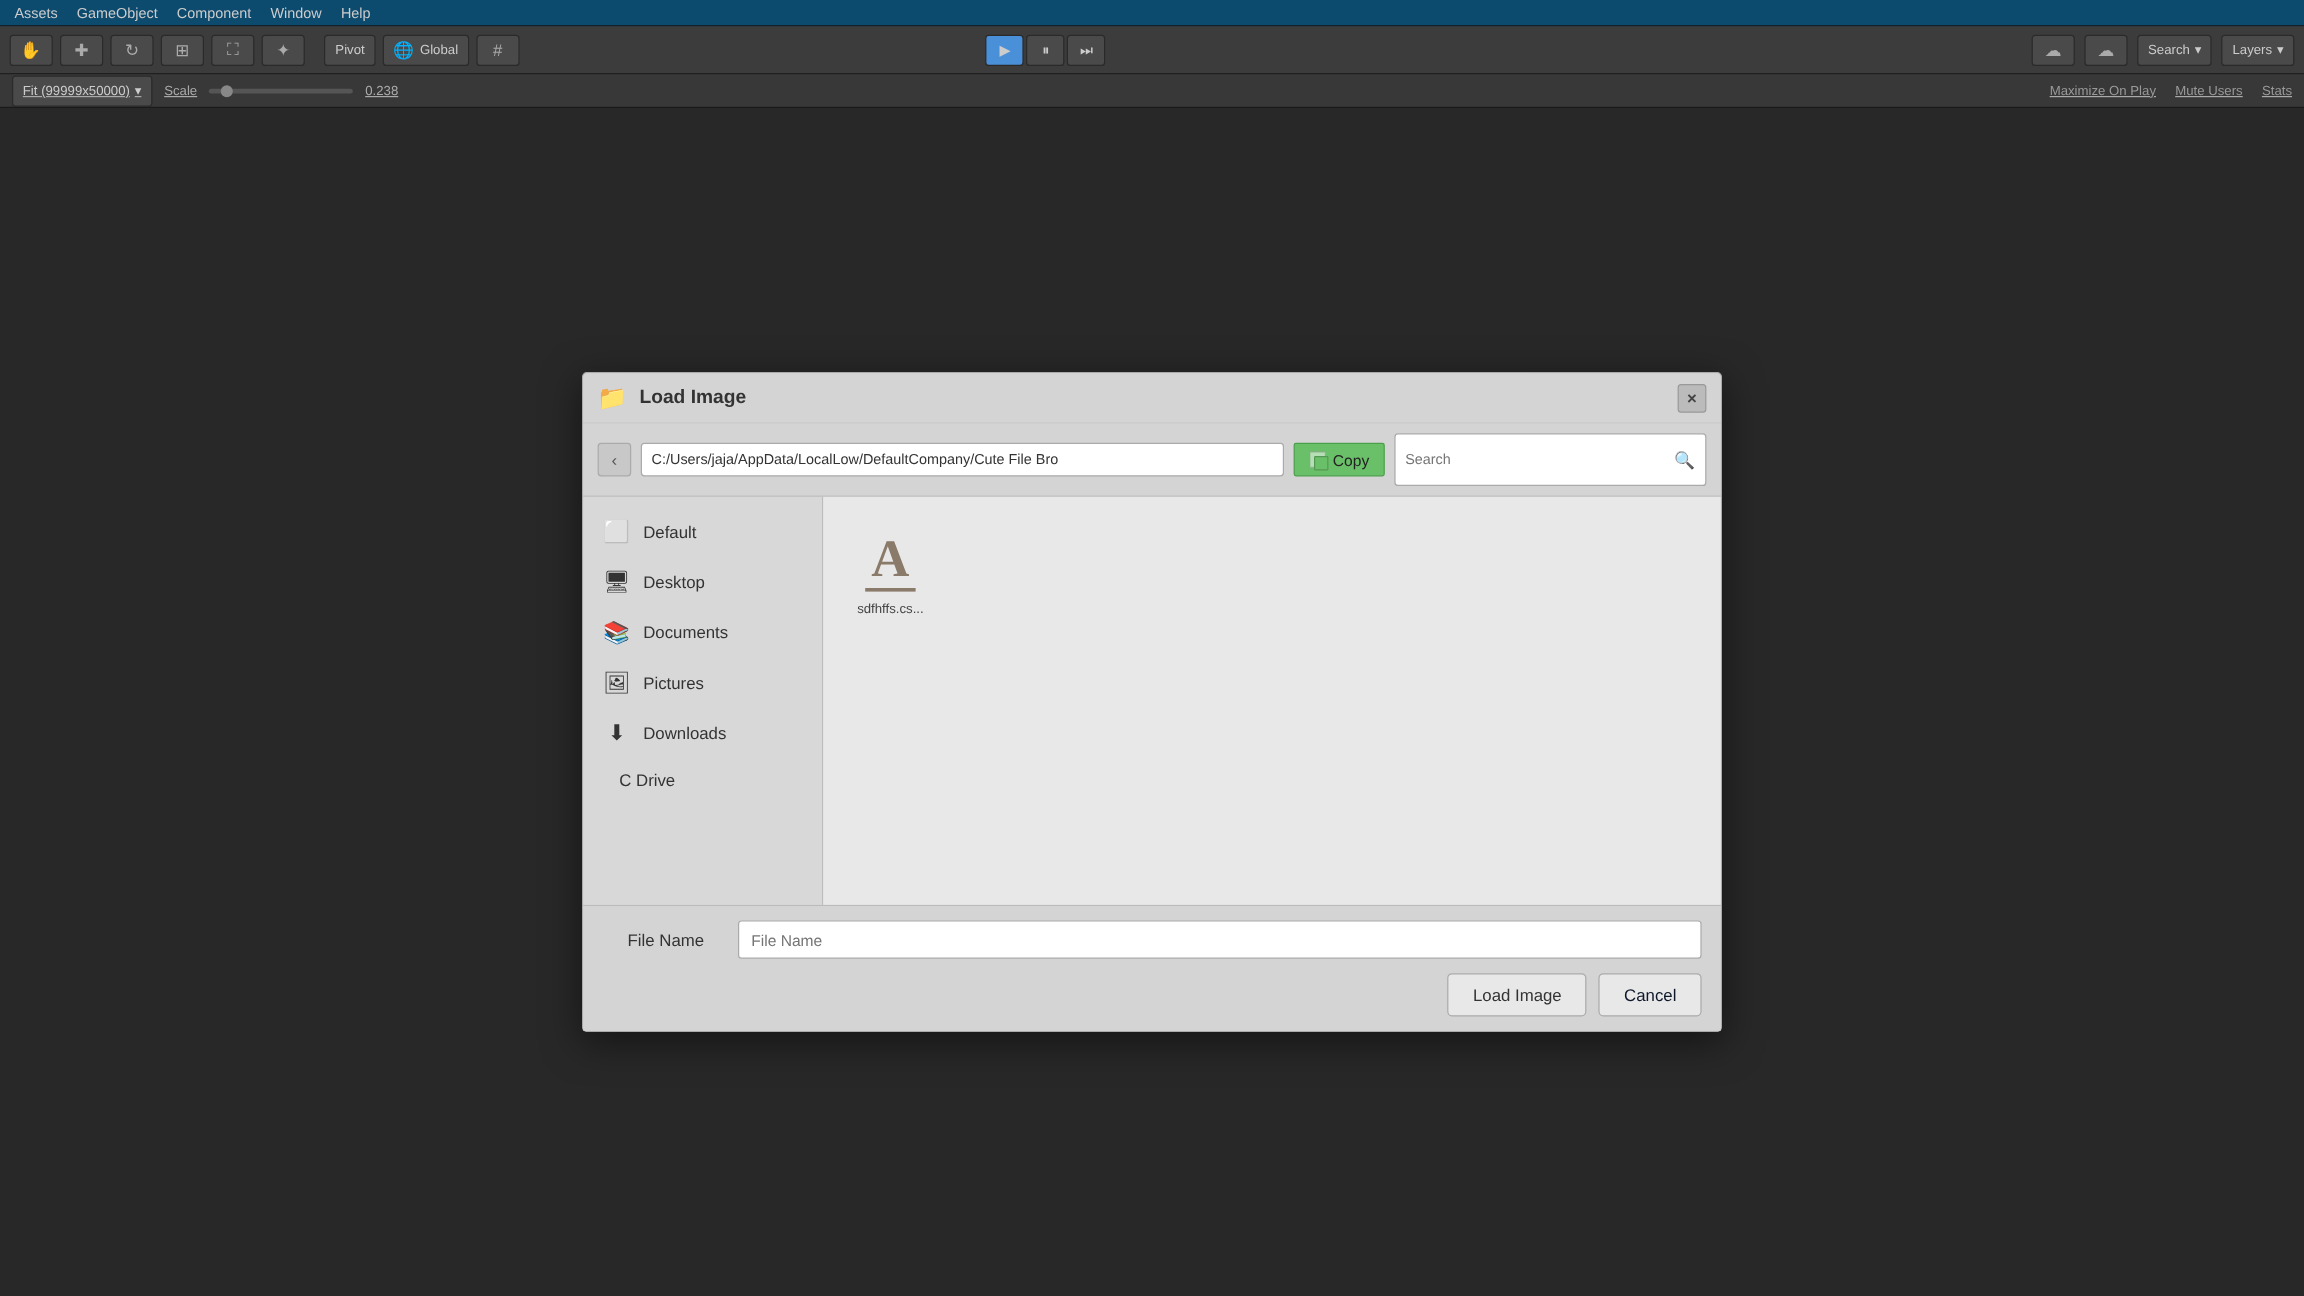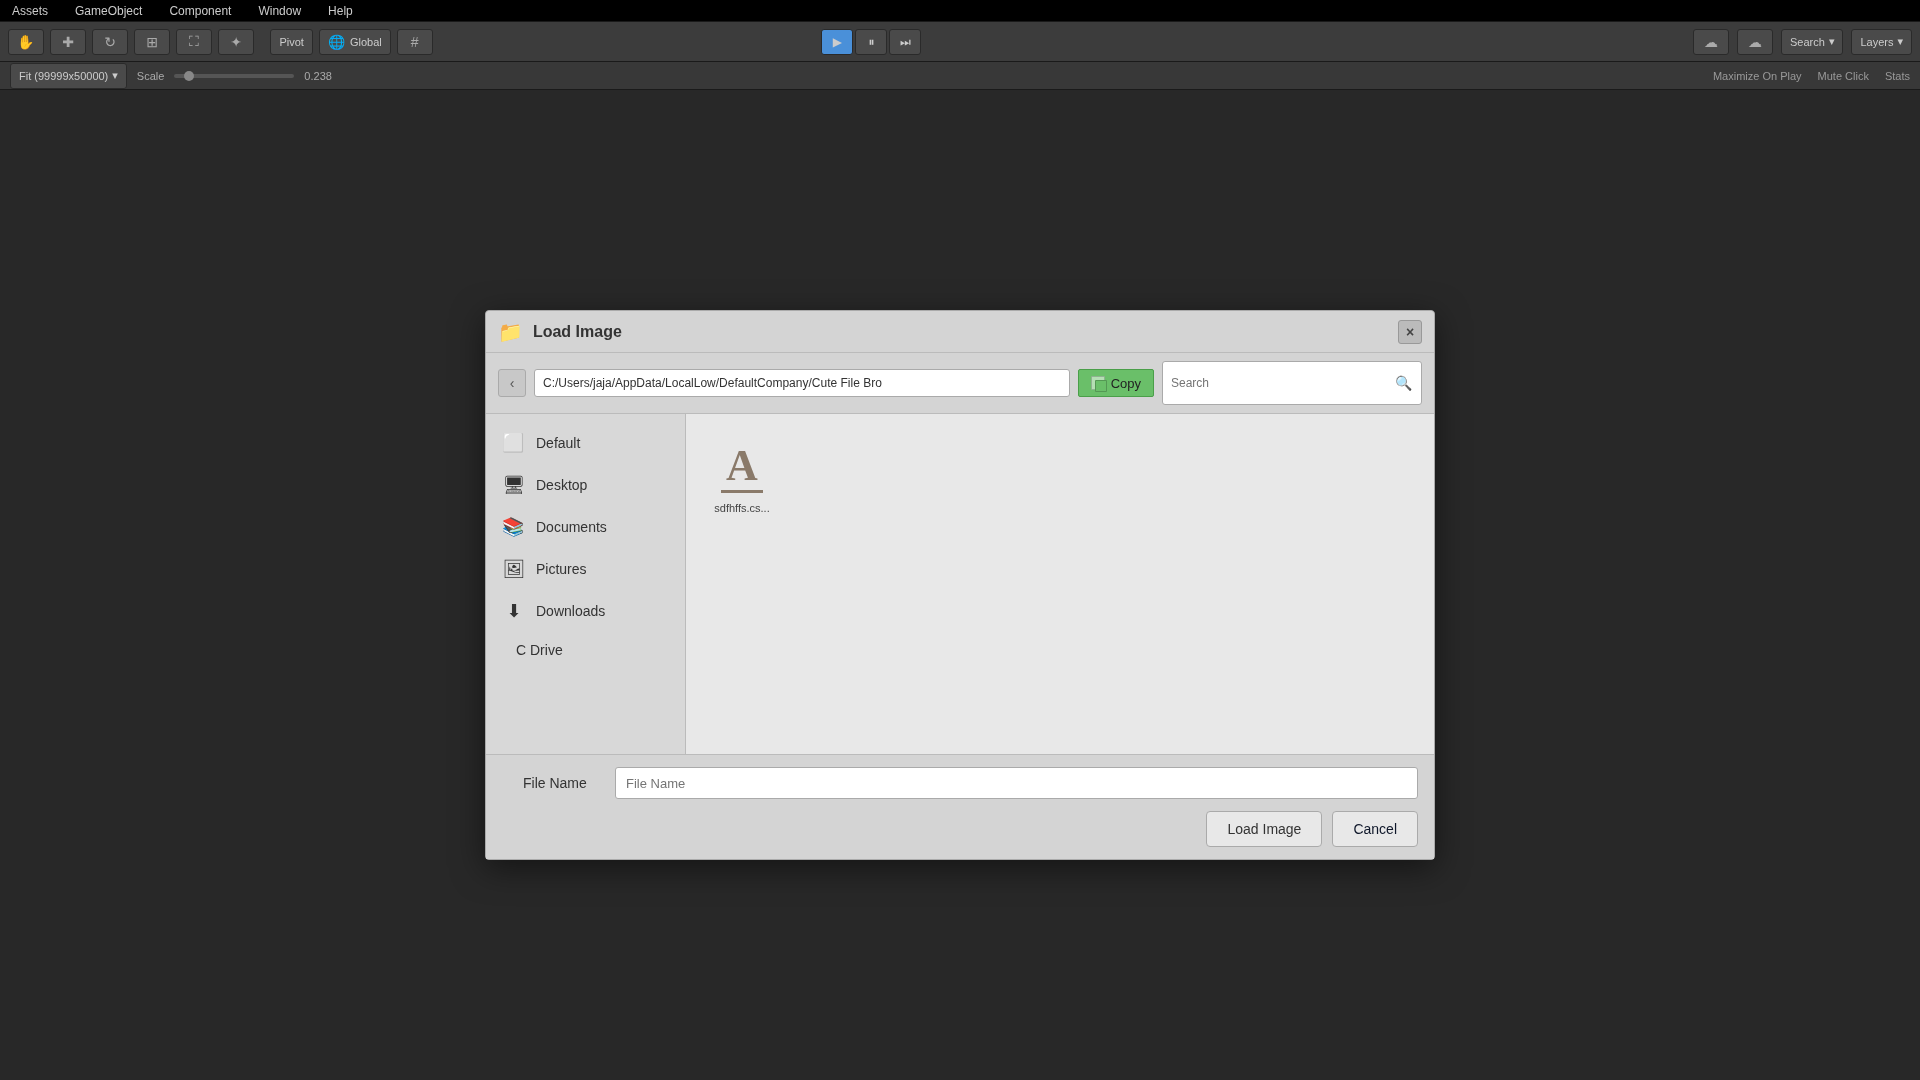--- a/index.html
+++ b/index.html
@@ -7,26 +7,26 @@
       width: 1920px;
       height: 1080px;
       overflow: hidden;
       background: #3a3a3a;
       font-family: 'Segoe UI', Arial, sans-serif;
       position: relative;
     }
 
     
     .top-menubar {
-      background: #000000;
+      background: #0c4a6e;
       height: 22px;
       display: flex;
       align-items: center;
       padding: 0 6px;
-      gap: 15px;
+      gap: 4px;
       border-bottom: 1px solid #1a1a1a;
     }
     .menu-item {
       color: #ccc;
       font-size: 12px;
       padding: 2px 6px;
       cursor: pointer;
     }
 
     
@@ -104,20 +104,21 @@
     .scale-bar {
       background: #383838;
       height: 28px;
       display: flex;
       align-items: center;
       padding: 0 10px;
       gap: 10px;
       border-bottom: 1px solid #1a1a1a;
       color: #aaa;
       font-size: 11px;
+      text-decoration: underline;
     }
     .scale-slider {
       width: 120px;
       height: 4px;
       background: #555;
       border-radius: 2px;
       position: relative;
     }
     .scale-slider-thumb {
       width: 10px;
@@ -525,21 +526,21 @@
     <span>Fit (99999x50000)</span>
     <span>▾</span>
   </div>
   <span>Scale</span>
   <div class="scale-slider">
     <div class="scale-slider-thumb"></div>
   </div>
   <span>0.238</span>
   <div class="scale-bar-right">
     <span>Maximize On Play</span>
-    <span>Mute Click</span>
+    <span>Mute Users</span>
     <span>Stats</span>
   </div>
 </div>
 
 <div class="scene-area">
   <div class="scene-content-text">Click                      To</div>
 </div>
 
 <div class="modal-overlay">
   <div class="dialog">

